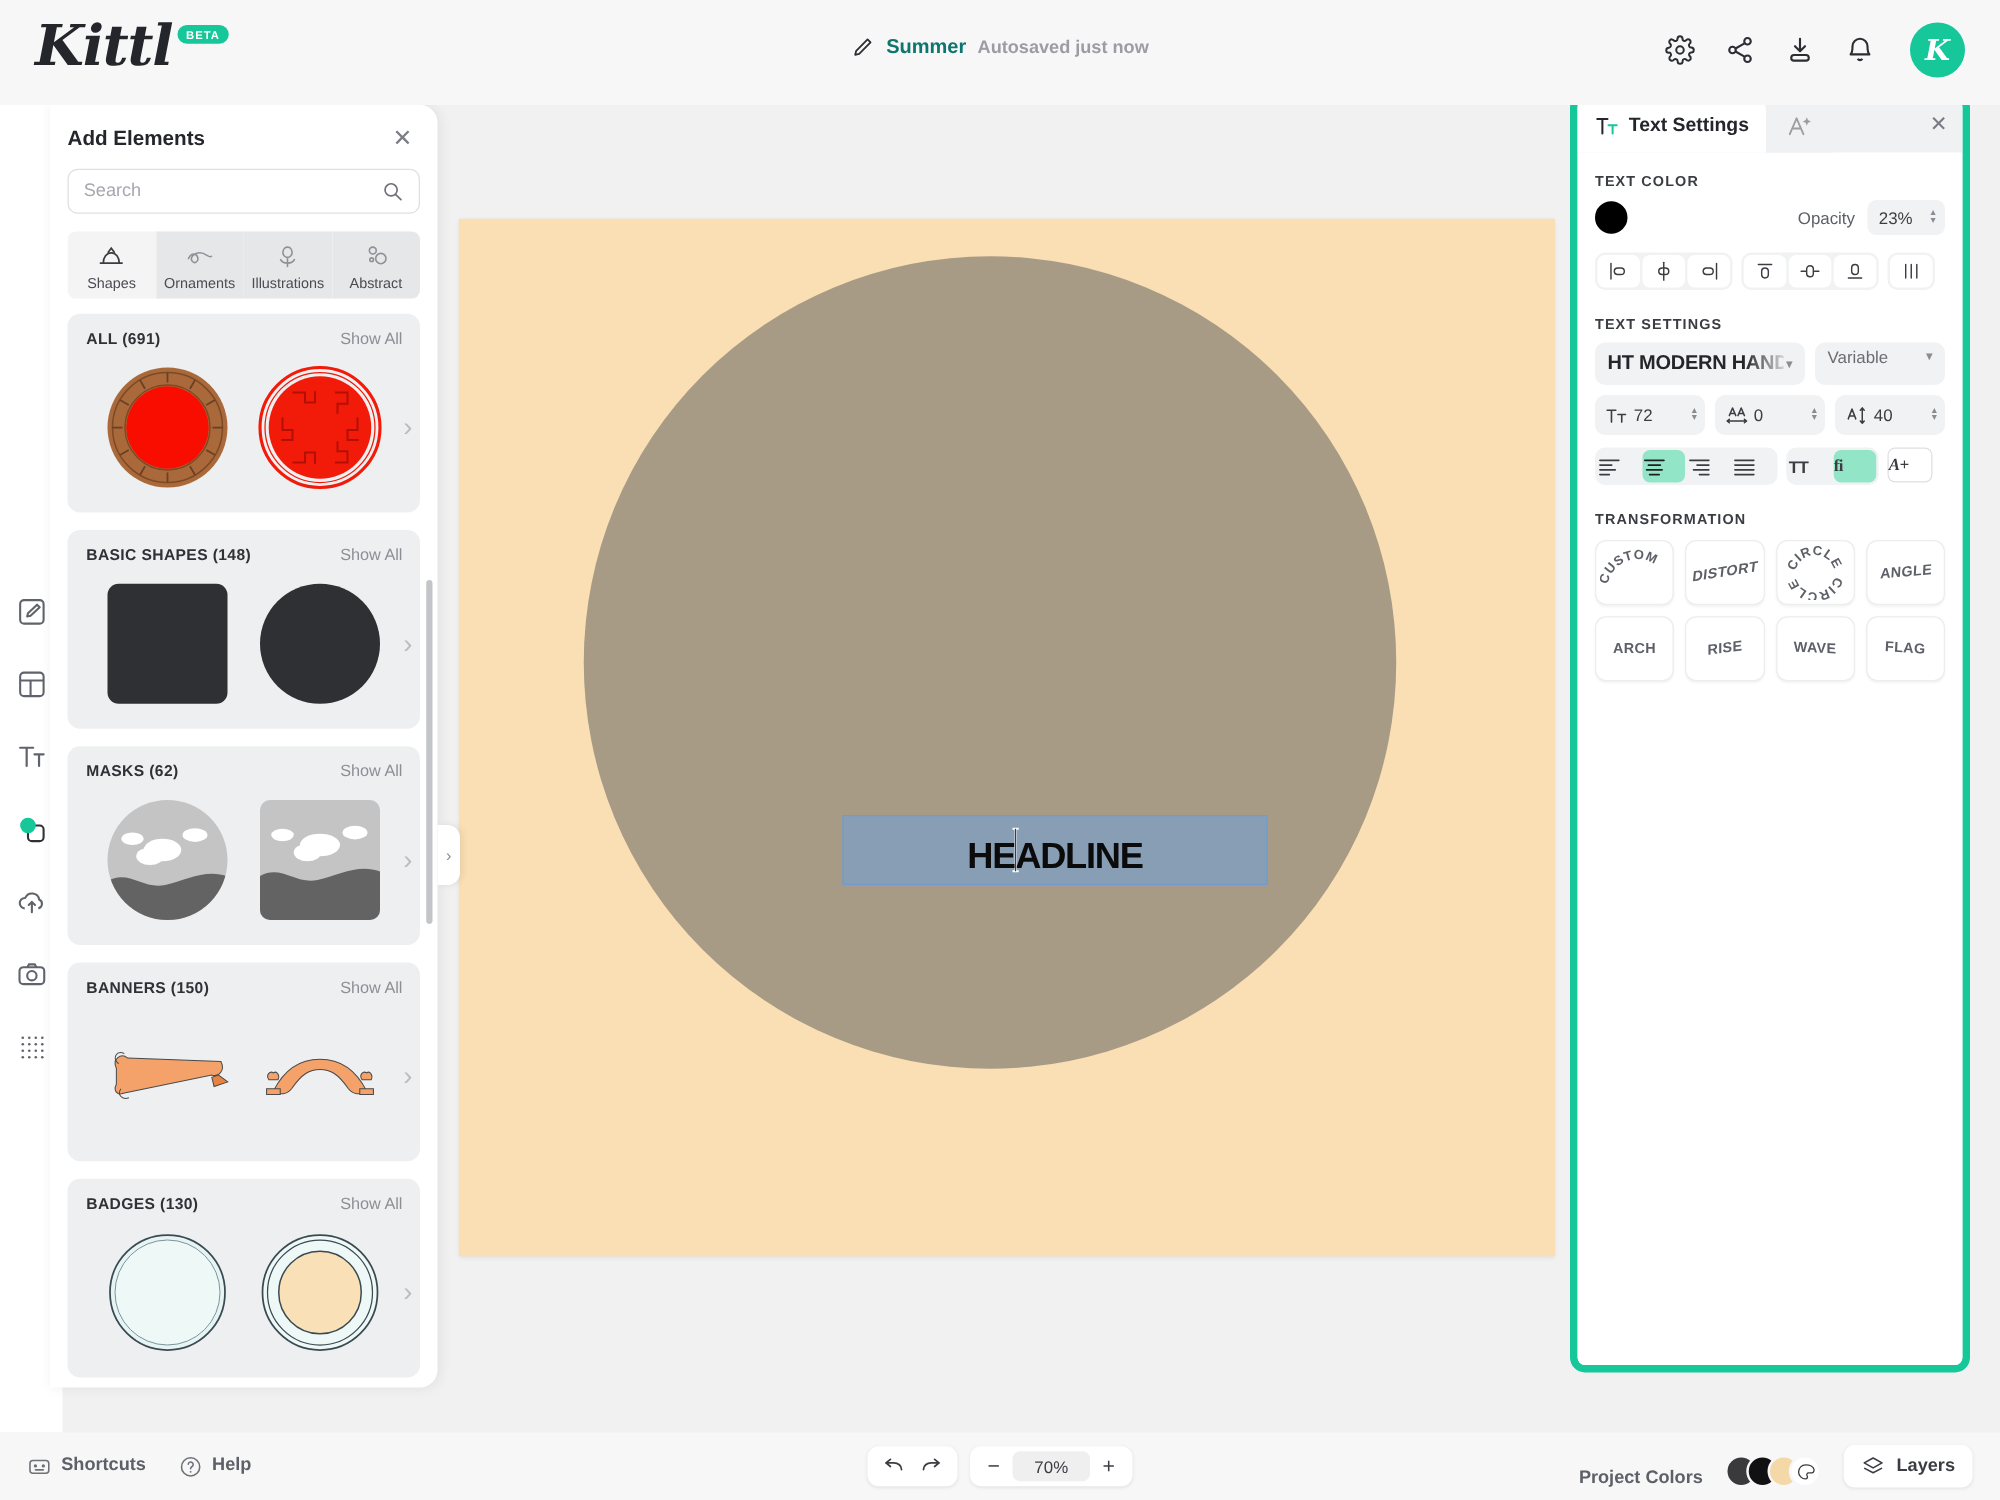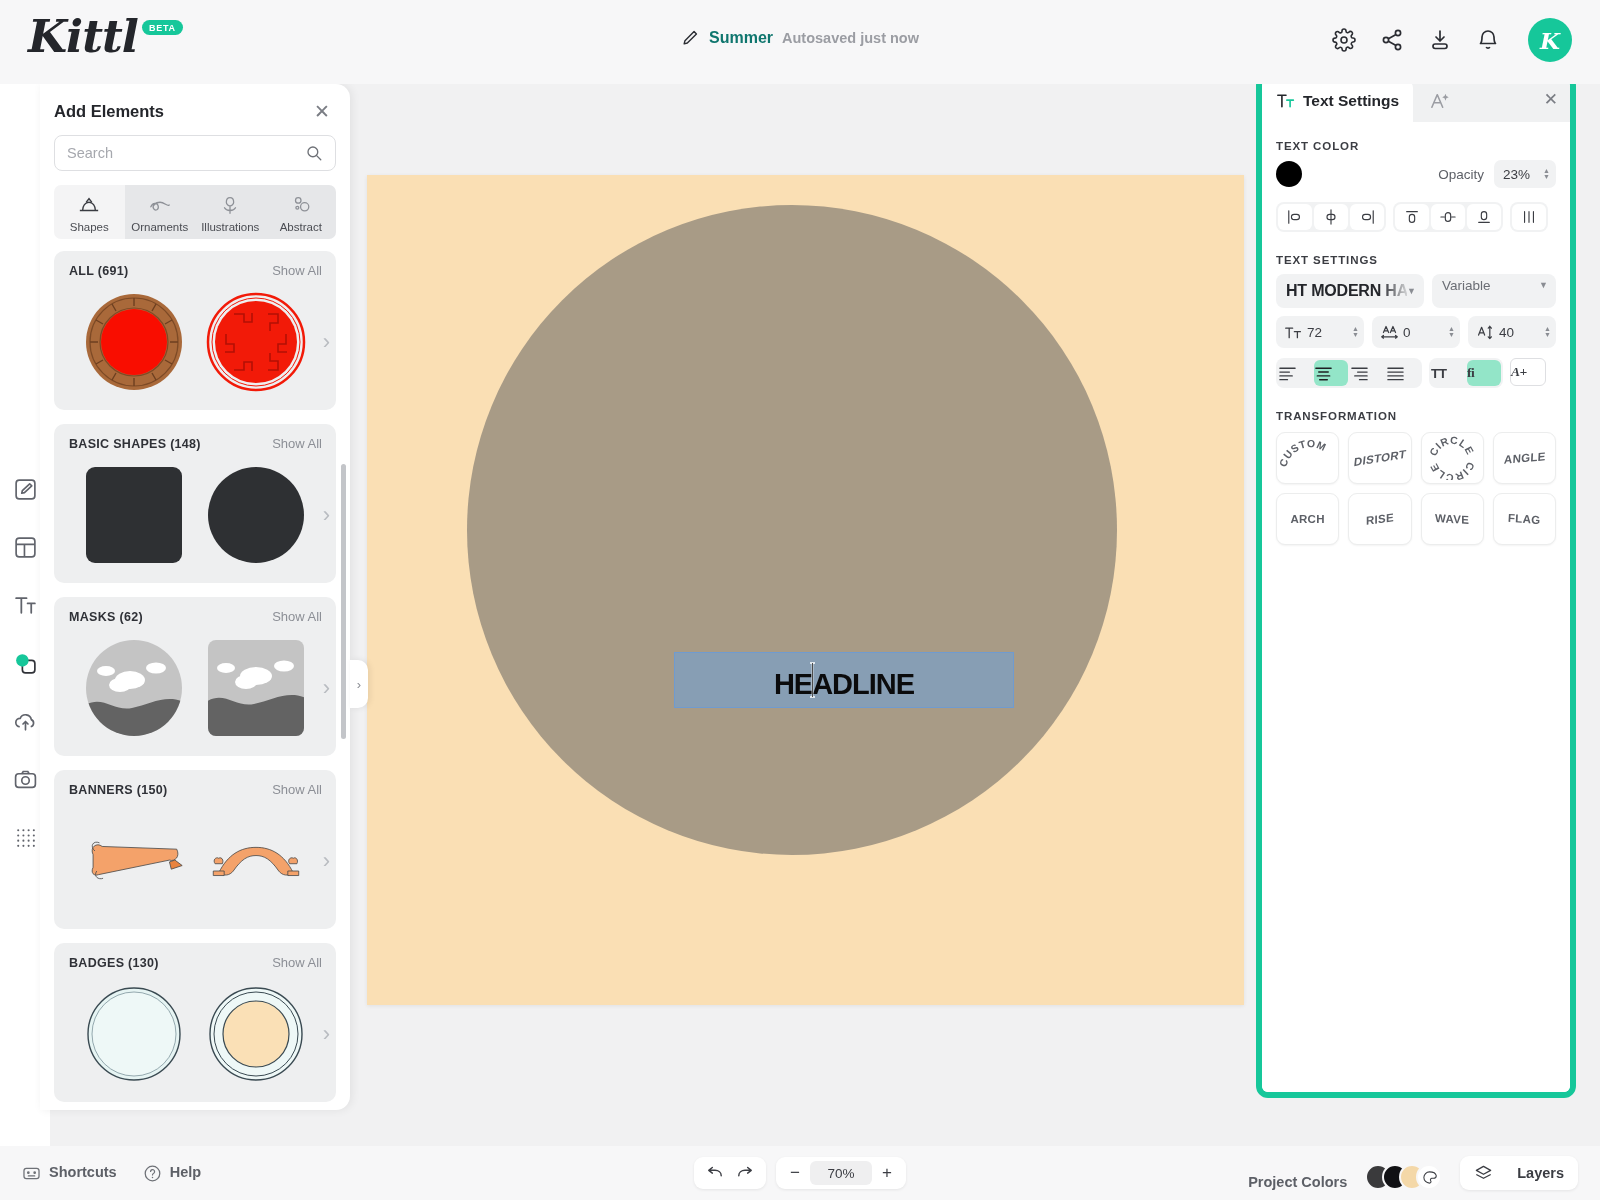--- a/index.html
+++ b/index.html
@@ -234,21 +234,21 @@
     display: flex; align-items: center; justify-content: space-between;
     padding: 0 8px 0 10px; cursor: pointer; overflow: hidden;
   }
   .font-name {
     font-size: 16px; font-weight: 700; color: #24262b; white-space: nowrap;
     overflow: hidden; letter-spacing: -.2px;
     -webkit-mask-image: linear-gradient(90deg, #000 78%, rgba(0,0,0,.15) 100%);
             mask-image: linear-gradient(90deg, #000 78%, rgba(0,0,0,.15) 100%);
   }
   .variable-select {
-    width: 124px; background: #f1f2f3; border-radius: 8px; height: 34px;
+    width: 104px; background: #f1f2f3; border-radius: 8px; height: 34px;
     display: flex; align-items: center; justify-content: space-between;
     padding: 0 8px 12px 10px; cursor: pointer;
   }
   .variable-label { font-size: 13.5px; color: #6a6d74; }
   .caret { color: #8a8d93; font-size: 9px; line-height: 1; }
 
   .metrics-row { display: flex; gap: 8px; }
   .metric {
     flex: 1; background: #f1f2f3; border-radius: 8px; height: 32px;
     display: flex; align-items: center; padding: 0 5px 0 8px; gap: 4px;
@@ -320,21 +320,21 @@
   .pc-swatches { display: flex; align-items: center; }
   .pcs { width: 26px; height: 26px; border-radius: 50%; margin-left: -9px; border: 2px solid #f7f7f8; cursor: pointer; }
   .pcs:first-child { margin-left: 0; }
   .pcs-icon {
     width: 26px; height: 26px; border-radius: 50%; background: #fff; margin-left: -9px;
     display: flex; align-items: center; justify-content: center; cursor: pointer;
     border: 2px solid #f7f7f8; color: #3b3d43;
   }
   .layers-btn {
     background: #fff; border-radius: 9px; height: 34px; display: flex;
-    align-items: center; gap: 24px; padding: 0 14px; cursor: pointer;
+    align-items: center; gap: 9px; padding: 0 14px; cursor: pointer;
     box-shadow: 0 1px 3px rgba(0,0,0,.08);
   }
   .layers-btn .lbl { font-size: 14.5px; color: #3b3d43; font-weight: 600; }
 </style>
 </head>
 <body>
 
 <div id="app">
 
   <div class="header">

